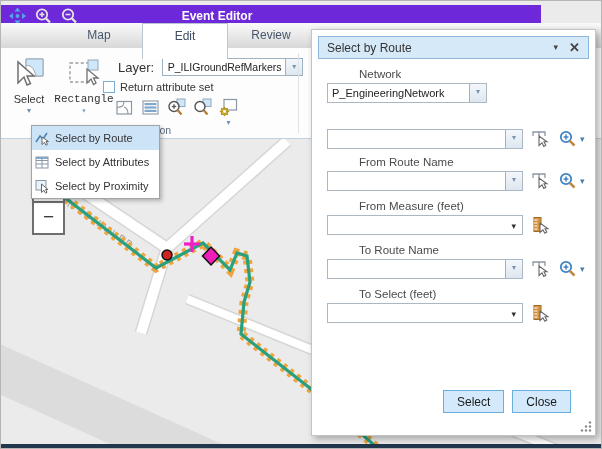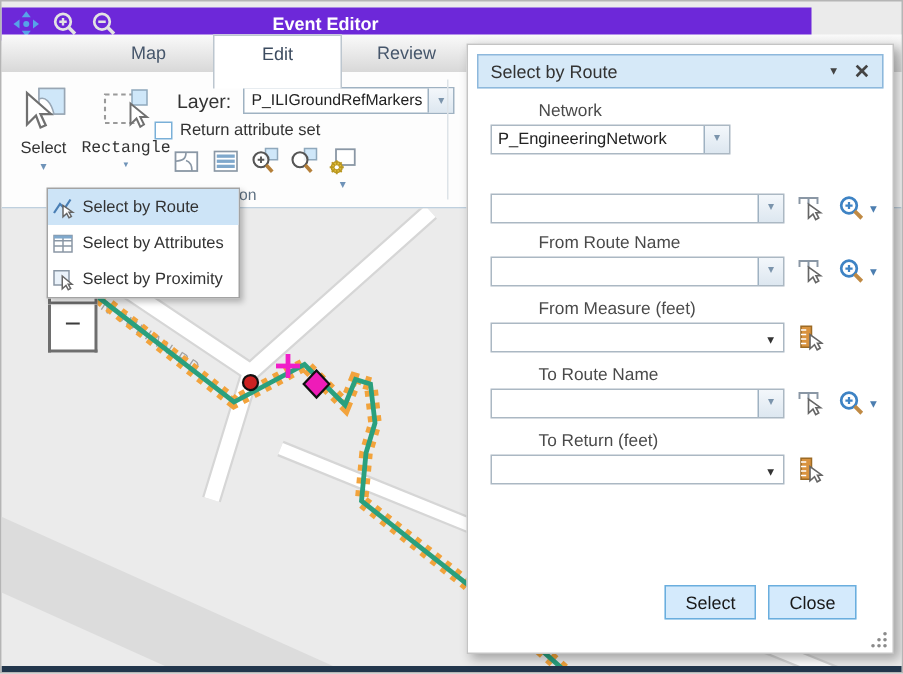--- a/index.html
+++ b/index.html
@@ -343,21 +343,21 @@
               <line x1="4.6" y1="7" x2="9.4" y2="7" stroke="#3e83c4" stroke-width="1.5"></line>
               <line x1="7" y1="4.6" x2="7" y2="9.4" stroke="#3e83c4" stroke-width="1.5"></line>
               <line x1="10.8" y1="10.8" x2="15.5" y2="15.5" stroke="#c08a44" stroke-width="2.6"></line>
             </svg>
             <span class="mag-caret">▾</span>
           </div>
         </div>
       </div>
 
       <div class="field">
-        <div class="flabel">To Return (feet)</div>
+        <div class="flabel">To Select (feet)</div>
         <div class="frow">
           <div class="combo w-std measure">
             <span class="val"></span>
             <span class="measure-caret">▾</span>
           </div>
           <svg class="pick" width="18" height="18" viewBox="0 0 18 18">
             <rect x="3" y="1.5" width="7" height="14" fill="#d9933f" stroke="#9c6a24"></rect>
             <g stroke="#fff" stroke-width="1">
               <line x1="3" y1="4" x2="6.5" y2="4"></line>
                 <line x1="3" y1="7" x2="6.5" y2="7"></line>

